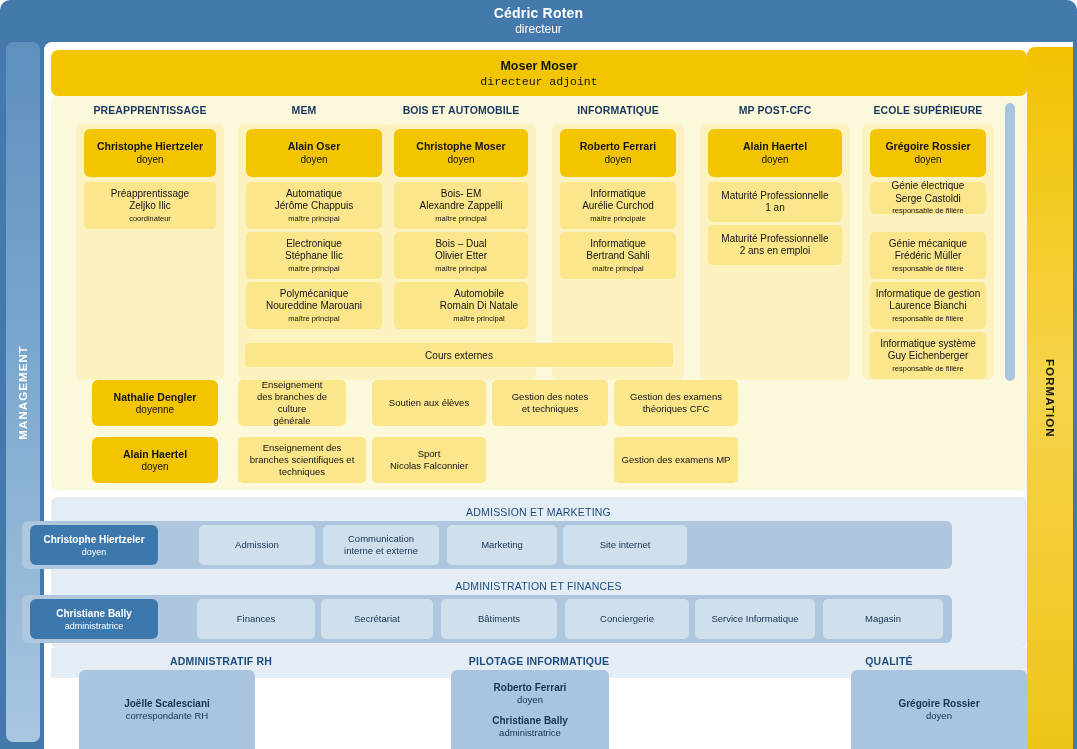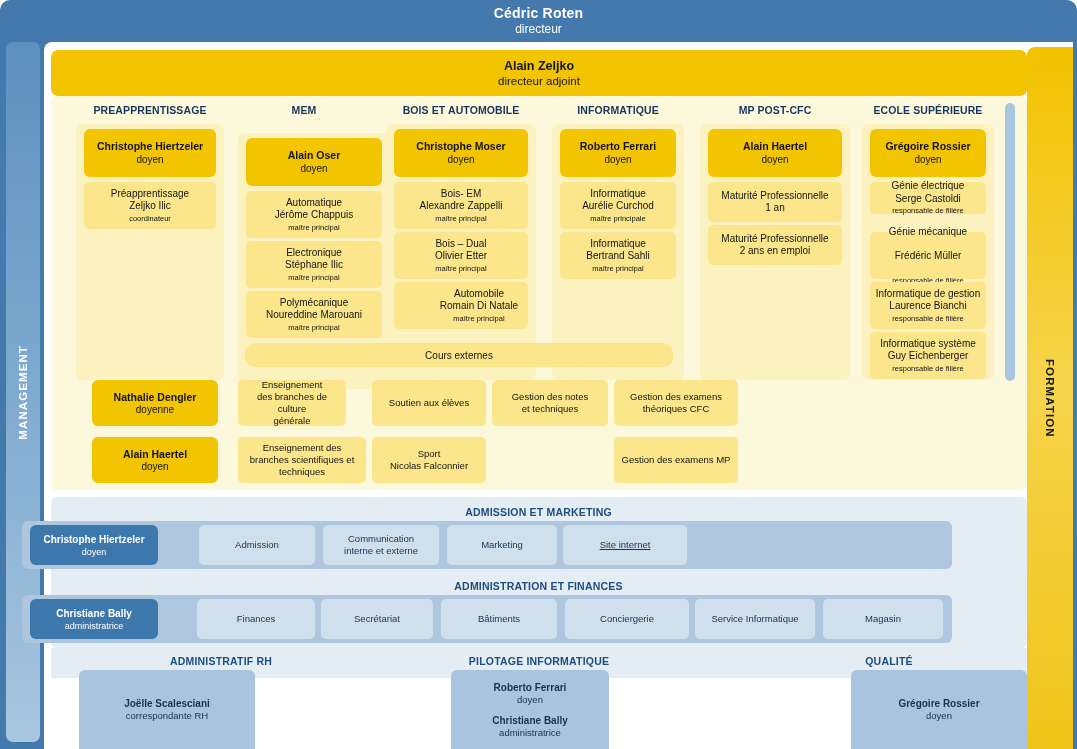--- a/index.html
+++ b/index.html
@@ -56,21 +56,21 @@
   }
 
   
   #adjoint{
     position:absolute; left:51px; top:50px; width:976px; height:46px;
     background:#F2C500; border-radius:7px;
     display:flex; flex-direction:column; align-items:center; justify-content:center;
     color:#141414;
   }
   #adjoint .nm{ font-size:12.5px; font-weight:bold; }
-  #adjoint .rl{ font-size:11.5px; margin-top:2px;}
+  #adjoint .rl{ font-size:11.5px; margin-top:2px;font-family:Liberation Mono, monospace;}
 
   
   #ypanel{
     position:absolute; left:51px; top:96px; width:976px; height:394px;
     background:#FCF8DC; border-radius:6px;
   }
   #ypanel-strip{
     position:absolute; left:1005px; top:103px; width:10px; height:278px;
     background:#A9C6E0; border-radius:5px;
   }
@@ -99,21 +99,21 @@
     background:#F2C500; border-radius:6px;
     display:flex; flex-direction:column; align-items:center; justify-content:center;
     text-align:center; color:#141414;
   }
   .dean .t1{ font-size:10.5px; font-weight:bold; line-height:13px;}
   .dean .t2{ font-size:10px; line-height:12px; margin-top:1px;}
 
   
   #cours{
     position:absolute; left:245px; top:343px; width:428px; height:24px;
-    background:#FBE68C; border-radius:10px;
+    background:#FBE68C; border-radius:4px;
     display:flex; align-items:center; justify-content:center;
     font-size:10px; color:#141414;
   }
 
   
   .hrow{ position:absolute; left:60px; width:958px; height:46px; }
   .hdean{
     position:absolute; left:32px; top:0; width:126px; height:46px;
     background:#F2C500; border-radius:6px;
     display:flex; flex-direction:column; align-items:center; justify-content:center;
@@ -129,21 +129,21 @@
     padding:2px 4px;
   }
 
   
   #bpanel{
     position:absolute; left:51px; top:497px; width:976px; height:151px;
     background:#E4ECF4; border-radius:6px;
   }
   .btitle{
     position:absolute; width:100%; text-align:center;
-    font-size:10.5px; font-weight:bold; color:#1C4D80; letter-spacing:.2px;
+    font-size:10.5px; font-weight:normal; color:#1C4D80; letter-spacing:.2px;
   }
   .bstrip{
     position:absolute; left:22px; width:930px; height:48px;
     background:#AEC6DE; border-radius:6px;
   }
   .bdean{
     position:absolute; left:8px; top:4px; width:128px; height:40px;
     background:#3D78AD; border-radius:6px;
     display:flex; flex-direction:column; align-items:center; justify-content:center;
     text-align:center; color:#ffffff;
@@ -192,42 +192,42 @@
   <span>MANAGEMENT</span>
 </div>
 
 <div id="page"></div>
 
 <div id="formation">
   <span>FORMATION</span>
 </div>
 
 <div id="adjoint">
-  <div class="nm">Alain Zeljko</div>
+  <div class="nm">Moser Moser</div>
   <div class="rl">directeur adjoint</div>
 </div>
 
 <div id="ypanel"></div>
 <div id="ypanel-strip"></div>
 
 <div id="columns-host">
     <div class="colhead" style="left: 76px; width: 148px;">PREAPPRENTISSAGE</div>
     <div class="col" style="left: 76px; width: 148px;">
       <div class="dean">
         <div class="t1">Christophe Hiertzeler</div>
         <div class="t2">doyen</div>
       </div>
       <div class="sub" style="top: 58px; height: 47px;">
         <div class="t1">Préapprentissage</div>
         <div class="t1">Zeljko Ilic</div>
         <div class="t2">coordinateur</div>
       </div>
     </div>
     <div class="colhead" style="left: 238px; width: 132px;">MEM</div>
-    <div class="col" style="left: 238px; width: 152px; margin-top: 9px;">
+    <div class="col" style="left: 238px; width: 152px;">
       <div class="dean">
         <div class="t1">Alain Oser</div>
         <div class="t2">doyen</div>
       </div>
       <div class="sub" style="top: 58px; height: 47px;">
         <div class="t1">Automatique</div>
         <div class="t1">Jérôme Chappuis</div>
         <div class="t2">maître principal</div>
       </div>
       <div class="sub" style="top: 108px; height: 47px;">
@@ -299,21 +299,21 @@
     <div class="col" style="left: 862px; width: 132px;">
       <div class="dean">
         <div class="t1">Grégoire Rossier</div>
         <div class="t2">doyen</div>
       </div>
       <div class="sub" style="top: 58px; height: 32px;">
         <div class="t1">Génie électrique</div>
         <div class="t1">Serge Castoldi</div>
         <div class="t2">responsable de filière</div>
       </div>
-      <div class="sub" style="top: 108px; height: 47px; gap: 12px;">
+      <div class="sub" style="top: 108px; height: 47px;">
         <div class="t1">Génie mécanique</div>
         <div class="t1">Frédéric Müller</div>
         <div class="t2">responsable de filière</div>
       </div>
       <div class="sub" style="top: 158px; height: 47px; text-align: right;">
         <div class="t1">Informatique de gestion</div>
         <div class="t1">Laurence Bianchi</div>
         <div class="t2">responsable de filière</div>
       </div>
       <div class="sub" style="top: 208px; height: 47px;">
@@ -378,21 +378,21 @@
       <div class="bcell" style="left: 177px; width: 116px;">
         <div>Admission</div>
       </div>
       <div class="bcell" style="left: 301px; width: 116px;">
         <div>Communication</div>
         <div>interne et externe</div>
       </div>
       <div class="bcell" style="left: 425px; width: 110px;">
         <div>Marketing</div>
       </div>
-      <div class="bcell" style="left: 541px; width: 124px; text-decoration: underline;">
+      <div class="bcell" style="left: 541px; width: 124px;">
         <div>Site internet</div>
       </div>
     </div>
     <div class="btitle" style="top: 580px;">ADMINISTRATION ET FINANCES</div>
     <div class="bstrip" style="top: 595px;">
       <div class="bdean">
         <div class="t1">Christiane Bally</div>
         <div class="t2">administratrice</div>
       </div>
       <div class="bcell" style="left: 175px; width: 118px;">

